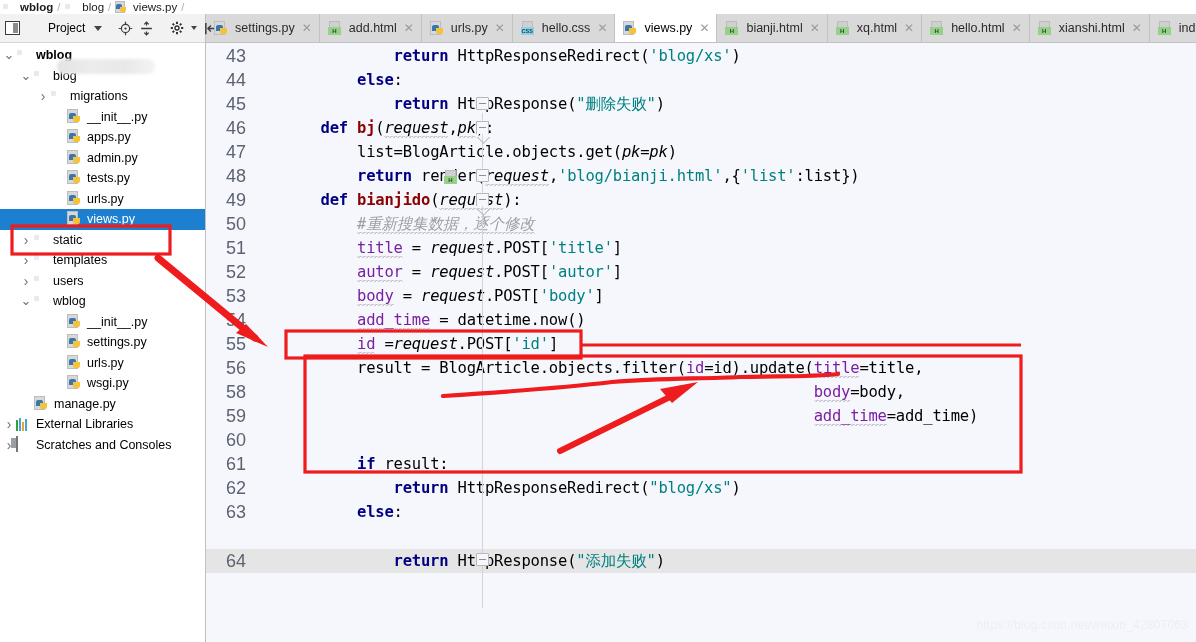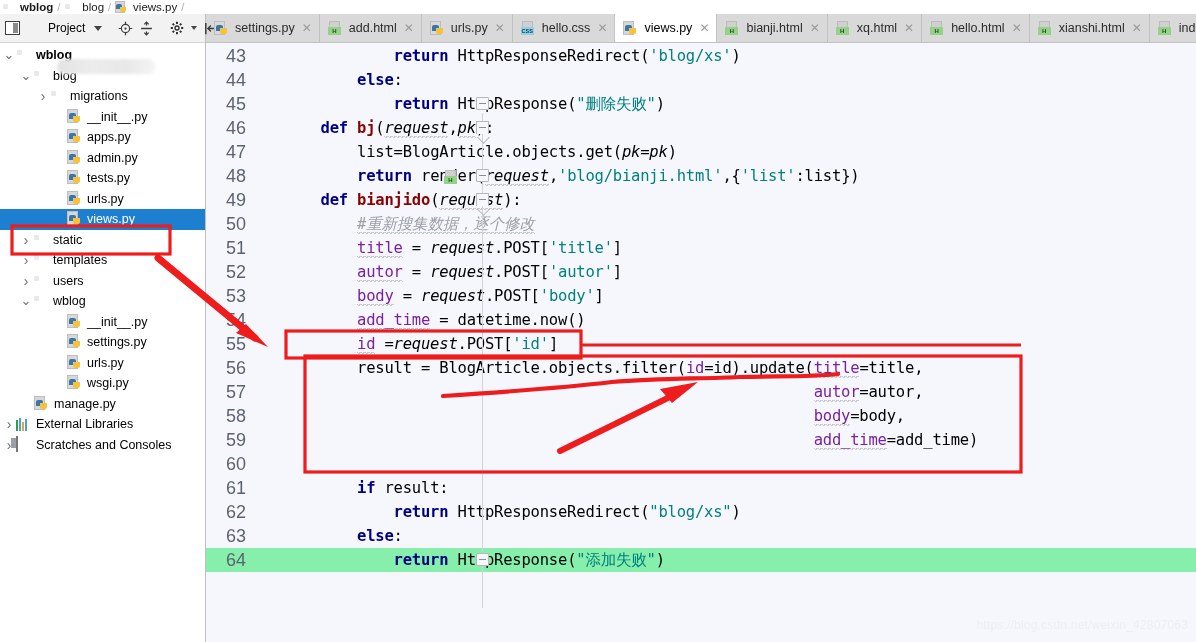--- a/index.html
+++ b/index.html
@@ -347,21 +347,21 @@
   .code-area {
     position: relative;
     padding-top: 1px;
   }
   .line {
     height: 24px;
     display: flex;
     align-items: center;
     position: relative;
   }
-  .line.current { background: #86efac; }
+  .line.current { background: #e5e5e5; margin-top: 25px; }
   .gutter {
     width: 48px;
     flex: none;
     text-align: right;
     padding-right: 8px;
     color: #5c6370;
     font-family: "Liberation Sans", sans-serif;
     font-size: 18px;
     box-sizing: border-box;
   }
@@ -843,25 +843,20 @@
               <div class="gutter">55</div>
               <div class="fold-col"></div>
               <div class="code">        <span class="kwarg wavy">id</span> =<span class="param">request</span>.<span class="plain">POST</span>[<span class="str">'id'</span>]</div>
             </div>
             <div class="line">
               <div class="gutter">56</div>
               <div class="fold-col"></div>
               <div class="code">        <span class="plain">result</span> = <span class="plain">BlogArticle</span>.<span class="plain">objects</span>.<span class="plain">filter</span>(<span class="kwarg wavy">id</span>=<span class="plain">id</span>).<span class="plain">update</span>(<span class="kwarg wavy">title</span>=<span class="plain">title</span>,</div>
             </div>
             <div class="line">
-              <div class="gutter">57</div>
-              <div class="fold-col"></div>
-              <div class="code">                                                          <span class="kwarg wavy">autor</span>=<span class="plain">autor</span>,</div>
-            </div>
-            <div class="line">
               <div class="gutter">58</div>
               <div class="fold-col"></div>
               <div class="code">                                                          <span class="kwarg wavy">body</span>=<span class="plain">body</span>,</div>
             </div>
             <div class="line">
               <div class="gutter">59</div>
               <div class="fold-col"></div>
               <div class="code">                                                          <span class="kwarg wavy">add_time</span>=<span class="plain">add_time</span>)</div>
             </div>
             <div class="line">

